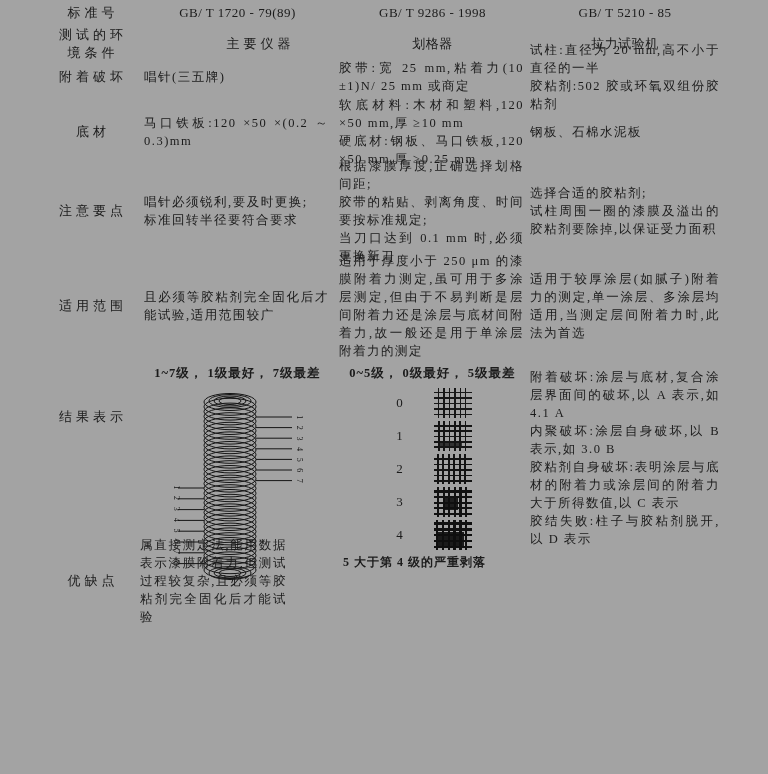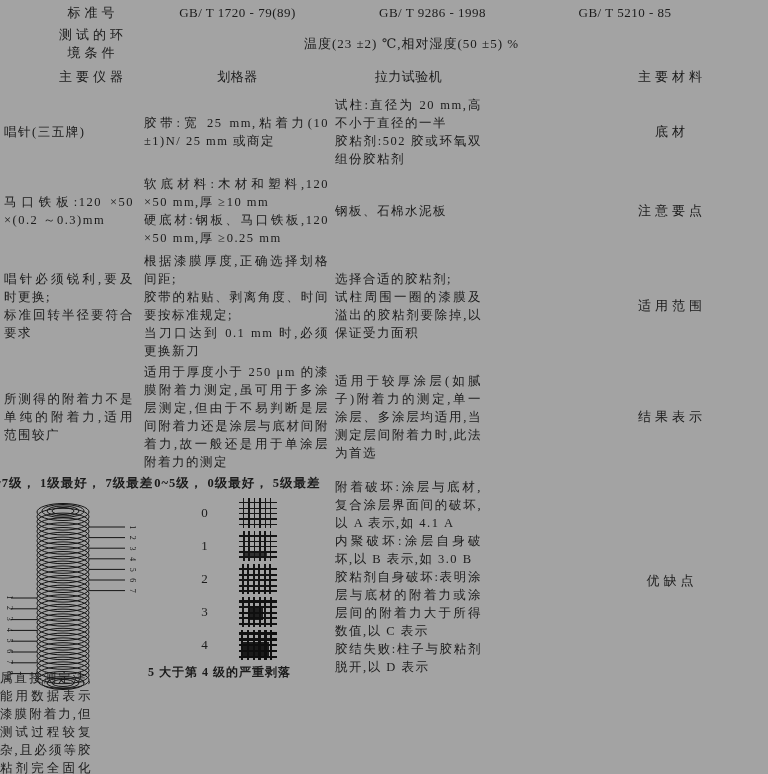--- a/index.html
+++ b/index.html
@@ -57,30 +57,29 @@
     <div class="cell label">
         <span class="lbl-inner">标准号</span>
       </div>
     <div class="cell center std">GB/ T 1720 - 79(89)</div>
     <div class="cell center std">GB/ T 9286 - 1998</div>
     <div class="cell center std col3">GB/ T 5210 - 85</div>
 
     <div class="cell label w4">
         <span class="lbl-inner">测试的环境条件</span>
       </div>
-    <div class="cell span3">温度(23 ±2) ℃,相对湿度(50 ±5) %</div>
 
     <div class="cell label">
         <span class="lbl-inner">主要仪器</span>
       </div>
     <div class="cell center std">划格器</div>
     <div class="cell center std col3">拉力试验机</div>
 
     <div class="cell label">
-        <span class="lbl-inner">主要材料</span>
+        <span class="lbl-inner">附着破坏</span>
       </div>
     <div class="cell txt pad">唱针(三五牌)</div>
     <div class="cell txt pad">胶带:宽 25 mm,粘着力(10 ±1)N/ 25 mm 或商定</div>
     <div class="cell txt col3">试柱:直径为 20 mm,高不小于直径的一半
 胶粘剂:502 胶或环氧双组份胶粘剂</div>
 
     <div class="cell label">
         <span class="lbl-inner">底材</span>
       </div>
     <div class="cell txt pad">马口铁板:120 ×50 ×(0.2 ～0.3)mm</div>
@@ -95,21 +94,21 @@
 标准回转半径要符合要求</div>
     <div class="cell txt pad">根据漆膜厚度,正确选择划格间距;
 胶带的粘贴、剥离角度、时间要按标准规定;
 当刀口达到 0.1 mm 时,必须更换新刀</div>
     <div class="cell txt col3">选择合适的胶粘剂;
 试柱周围一圈的漆膜及溢出的胶粘剂要除掉,以保证受力面积</div>
 
     <div class="cell label">
         <span class="lbl-inner">适用范围</span>
       </div>
-    <div class="cell txt pad">所测得的附着力不是单纯的附着力,适用范围较广</div>
+    <div class="cell txt pad">且必须等胶粘剂完全固化后才能试验,适用范围较广</div>
     <div class="cell txt pad">适用于厚度小于 250 μm 的漆膜附着力测定,虽可用于多涂层测定,但由于不易判断是层间附着力还是涂层与底材间附着力,故一般还是用于单涂层附着力的测定</div>
     <div class="cell txt col3">适用于较厚涂层(如腻子)附着力的测定,单一涂层、多涂层均适用,当测定层间附着力时,此法为首选</div>
 
     <div class="cell label">
         <span class="lbl-inner">结果表示</span>
       </div>
 
     <div class="cell figcol">
       <div class="fig-header">1~7级， 1级最好， 7级最差</div>
       <div class="coil-wrap">

